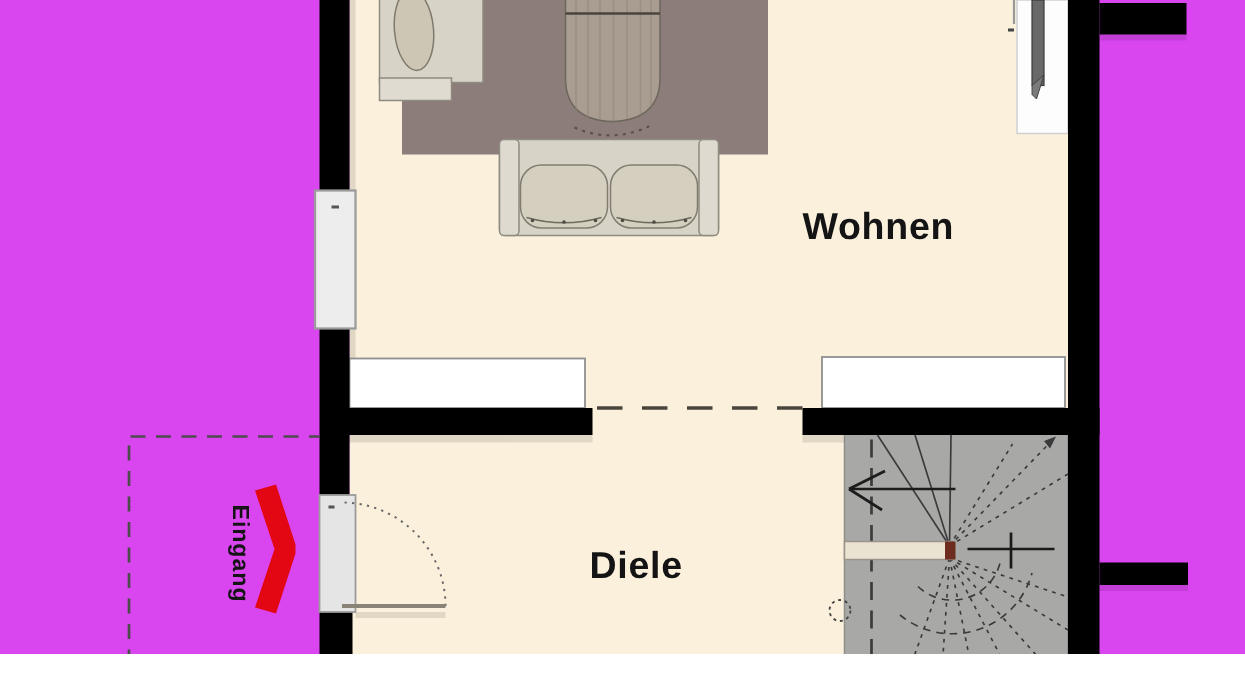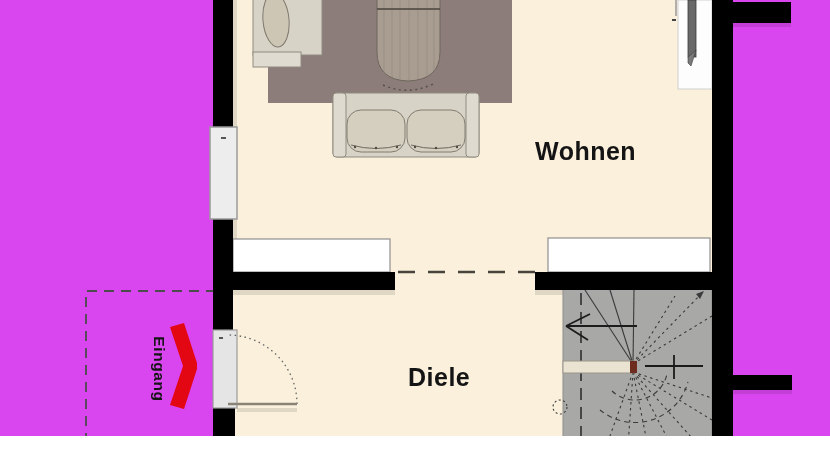--- a/index.html
+++ b/index.html
@@ -164,15 +164,15 @@
   </g>
 
   <line x1="398" y1="272" x2="535" y2="272" stroke="#4a453c" stroke-width="2.4" stroke-dasharray="17 13"></line>
 
   <path d="M86,460 L86,291 L213,291" fill="none" stroke="#4c4c4c" stroke-width="1.8" stroke-dasharray="10 7"></path>
 
   <polygon points="170,327 184,323 197,363 197,369 184,409 170,405 183,366" fill="#e30613"></polygon>
 </svg>
 
   <div class="label label-room" style="left:535px;top:137px;">Wohnen</div>
-  <div class="label label-room" style="left:408px;top:363px;">Diele</div>
+  <div class="label label-room" style="left:393px;top:363px;">Diele</div>
   <div class="label label-entrance" style="left:168px;top:330px;">Eingang</div>
 </div>
 
 </body></html>

